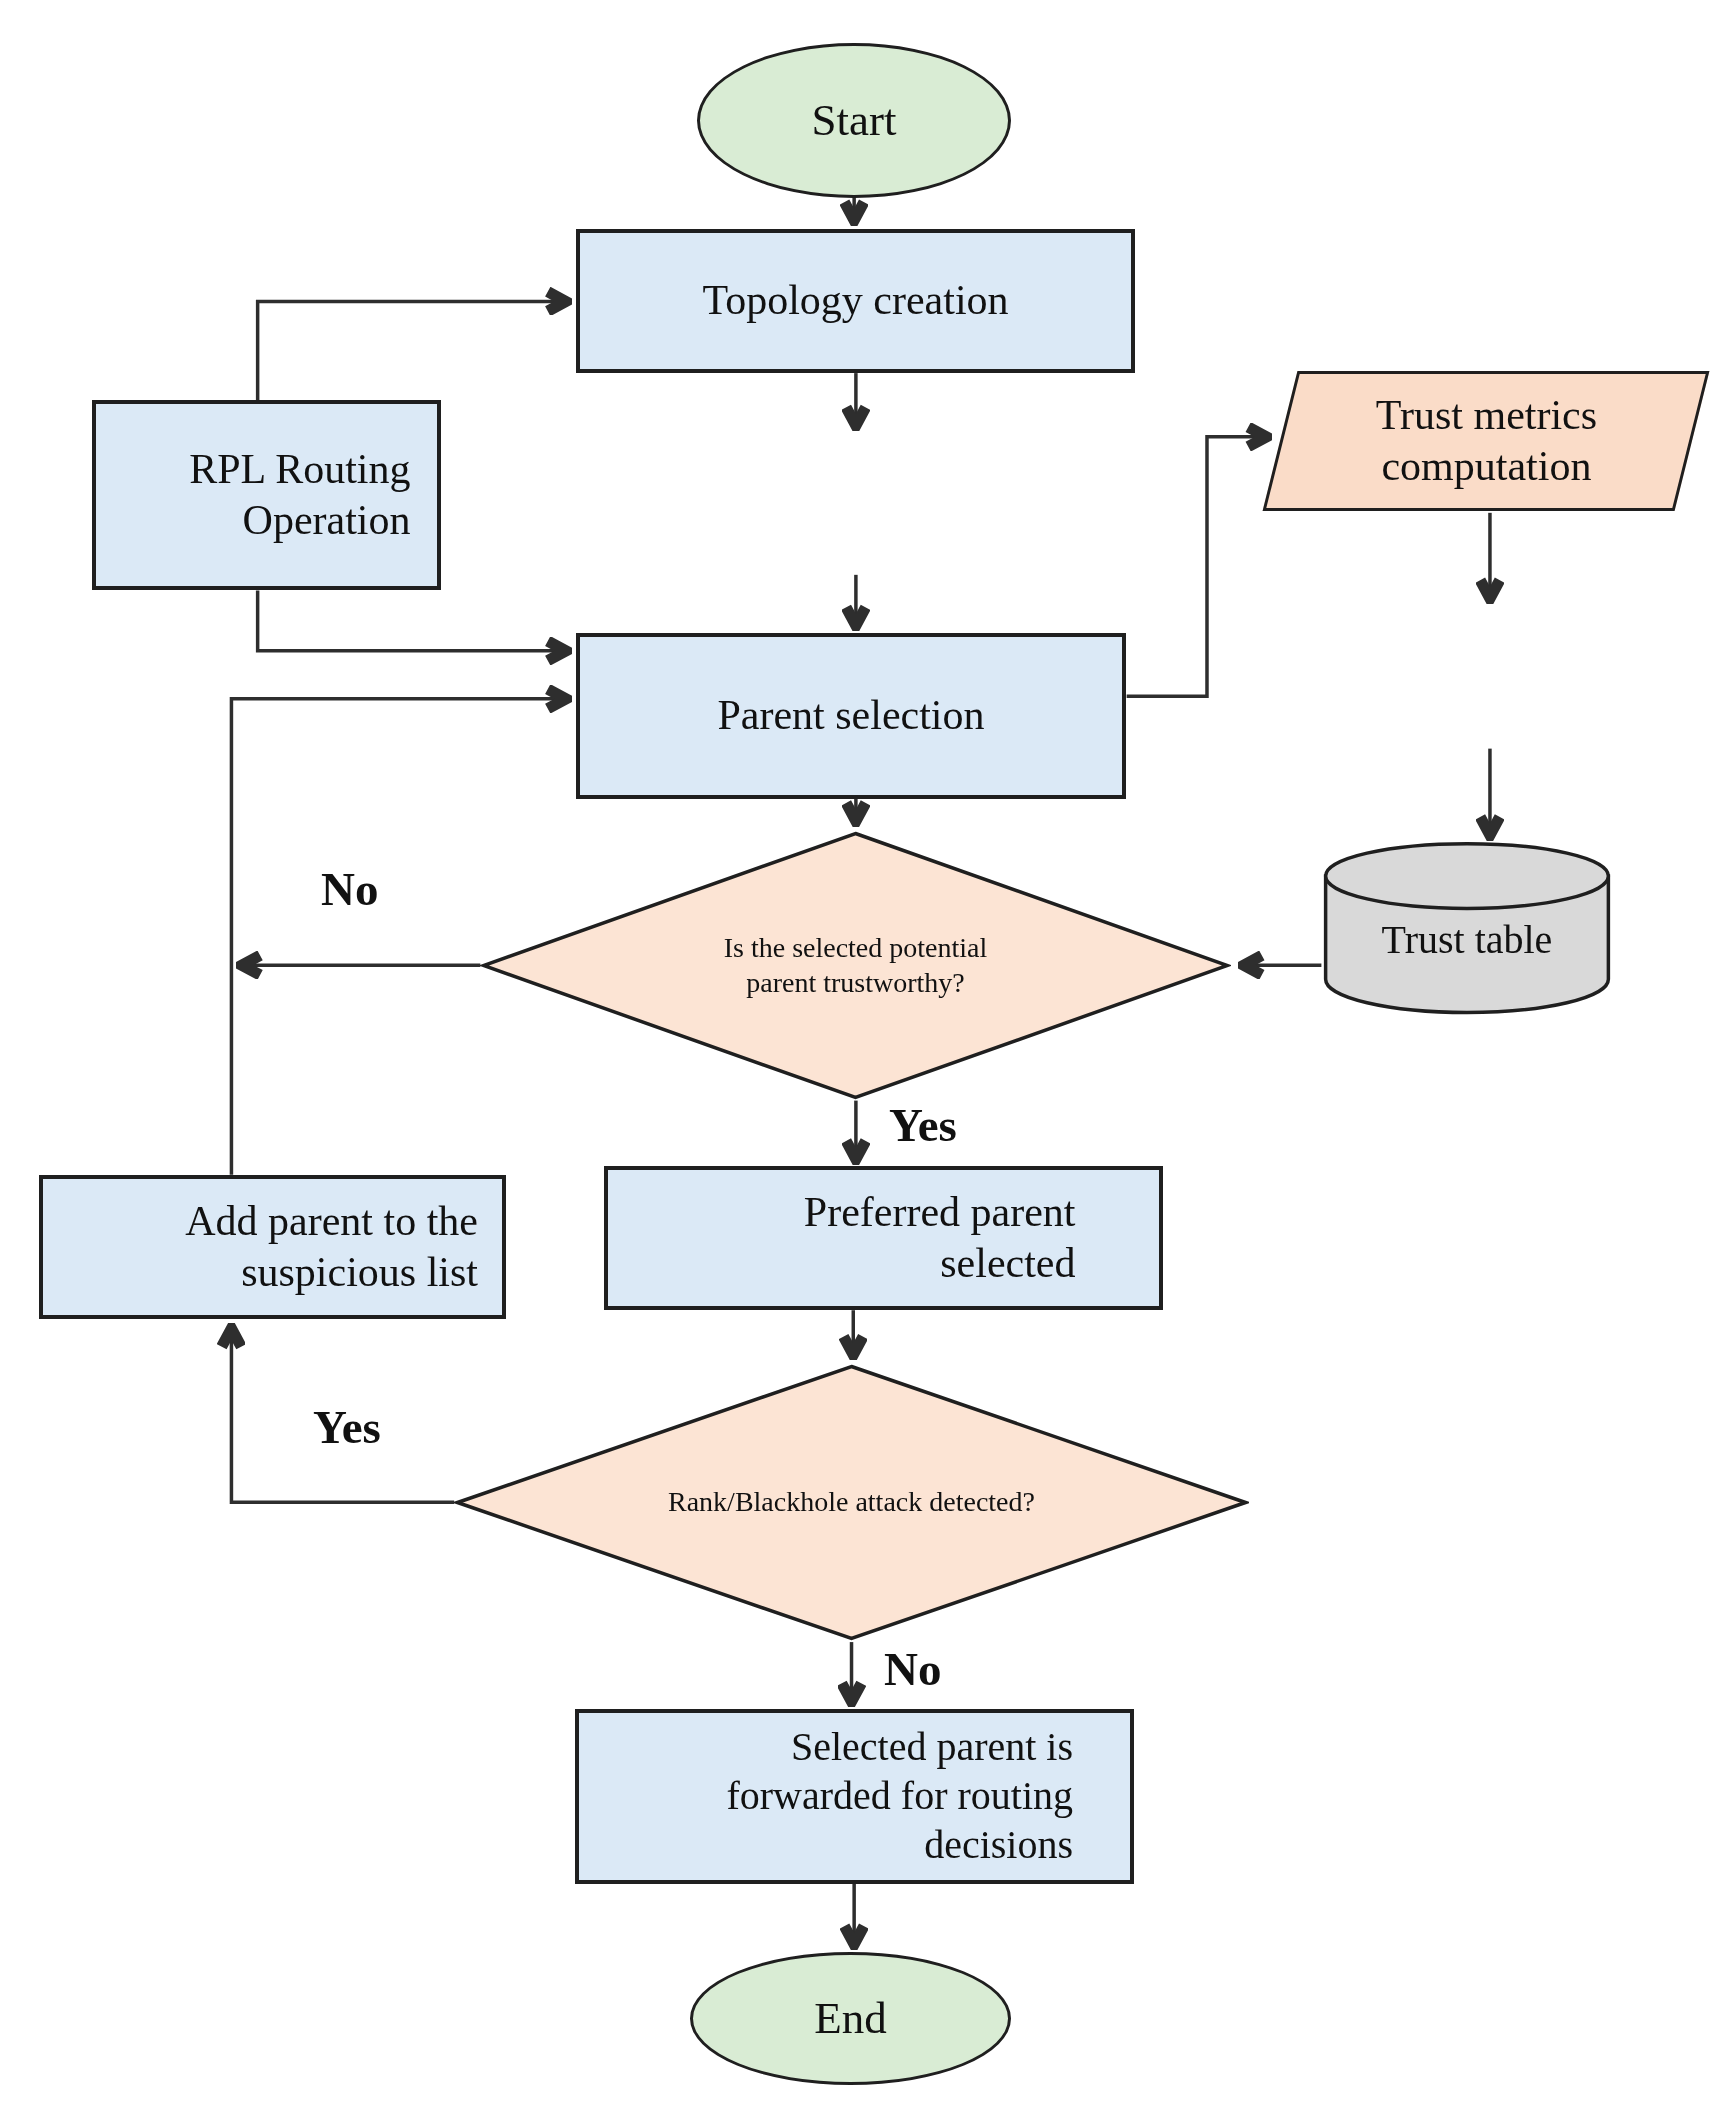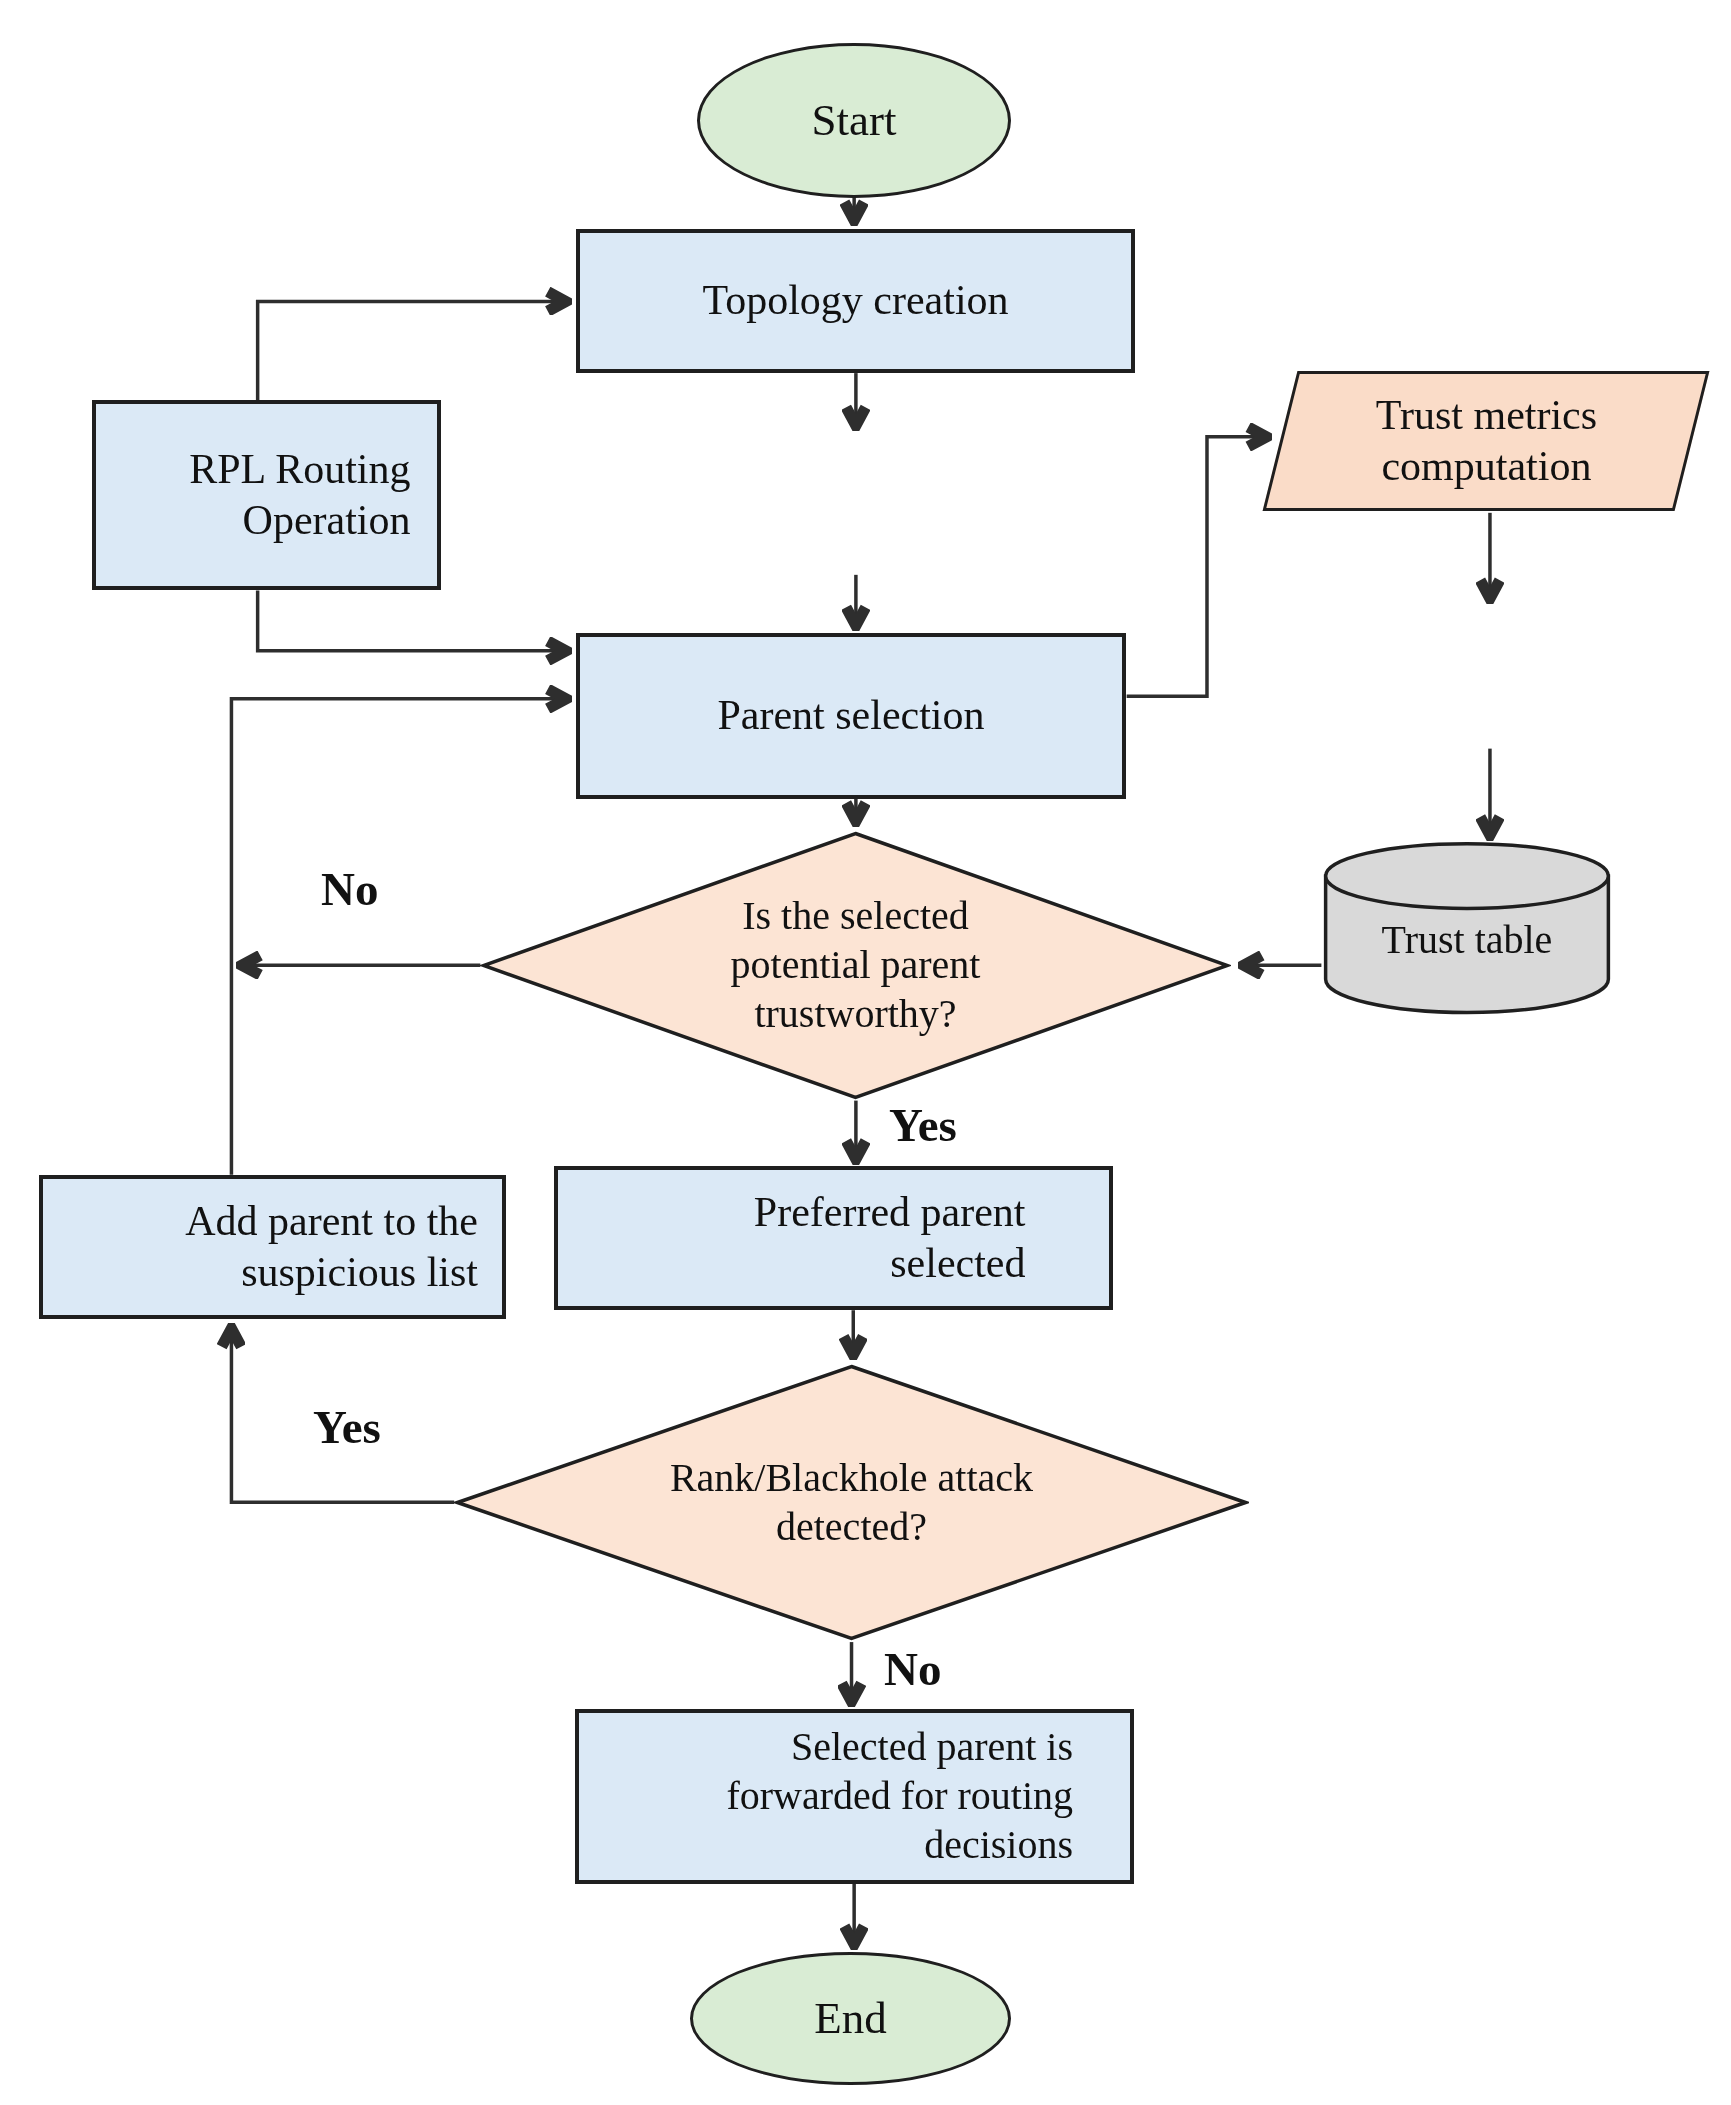--- a/index.html
+++ b/index.html
@@ -37,21 +37,21 @@
     background:var(--io-fill,#fadcc8);
     border:3.5px solid var(--stroke-color,#1f1f1f);
     box-sizing:border-box;
     transform:skewX(-14deg);
   }
   .para .nlabel{transform:skewX(14deg);}
   .svg-node{background:transparent;border:none;}
   .svg-node > svg{position:absolute;left:0;top:0;width:100%;height:100%;}
   .diamond-shape{fill:var(--decision-fill,#fce4d4);stroke:var(--stroke-color,#1f1f1f);stroke-width:4px;}
   .cyl-shape{fill:var(--storage-fill,#d9d9d9);stroke:var(--stroke-color,#1f1f1f);stroke-width:4px;}
-  .diamond-node .nlabel{position:relative;font-size:40px;}
+  .diamond-node .nlabel{position:relative;font-size:28px;}
   .cyl-node .nlabel{position:relative;font-size:40px;padding-top:23px;}
   .edge-label{
     position:absolute;
     font-size:47px;font-weight:bold;
     line-height:1;
   }
   .arrowhead-path{fill:none;stroke:var(--line-color,#2e2e2e);stroke-width:1.6px;}
 </style>
 </head>
 <body>
@@ -113,21 +113,21 @@
     <div class="nlabel">Trust table</div>
   </div>
 
   <div class="node svg-node diamond-node" style="left:480px;top:830px;width:751px;height:271px">
     <svg viewBox="0 0 860 310" preserveAspectRatio="none" aria-hidden="true">
       <polygon class="diamond-shape" points="430,4 856,155 430,306 4,155"></polygon>
     </svg>
     <div class="nlabel" style="max-width:323px">Is the selected potential parent trustworthy?</div>
   </div>
 
-  <div class="node process" style="left:554px;top:1166px;width:559px;height:144px">
+  <div class="node process" style="left:604px;top:1166px;width:559px;height:144px">
     <div class="nlabel" style="max-width:384px">Preferred parent selected</div>
   </div>
 
   <div class="node process" style="left:39px;top:1175px;width:467px;height:144px">
     <div class="nlabel" style="max-width:411px">Add parent to the suspicious list</div>
   </div>
 
   <div class="node svg-node diamond-node" style="left:454px;top:1363px;width:795px;height:279px">
     <svg viewBox="0 0 910 320" preserveAspectRatio="none" aria-hidden="true">
       <polygon class="diamond-shape" points="455,4 906,160 455,316 4,160"></polygon>

